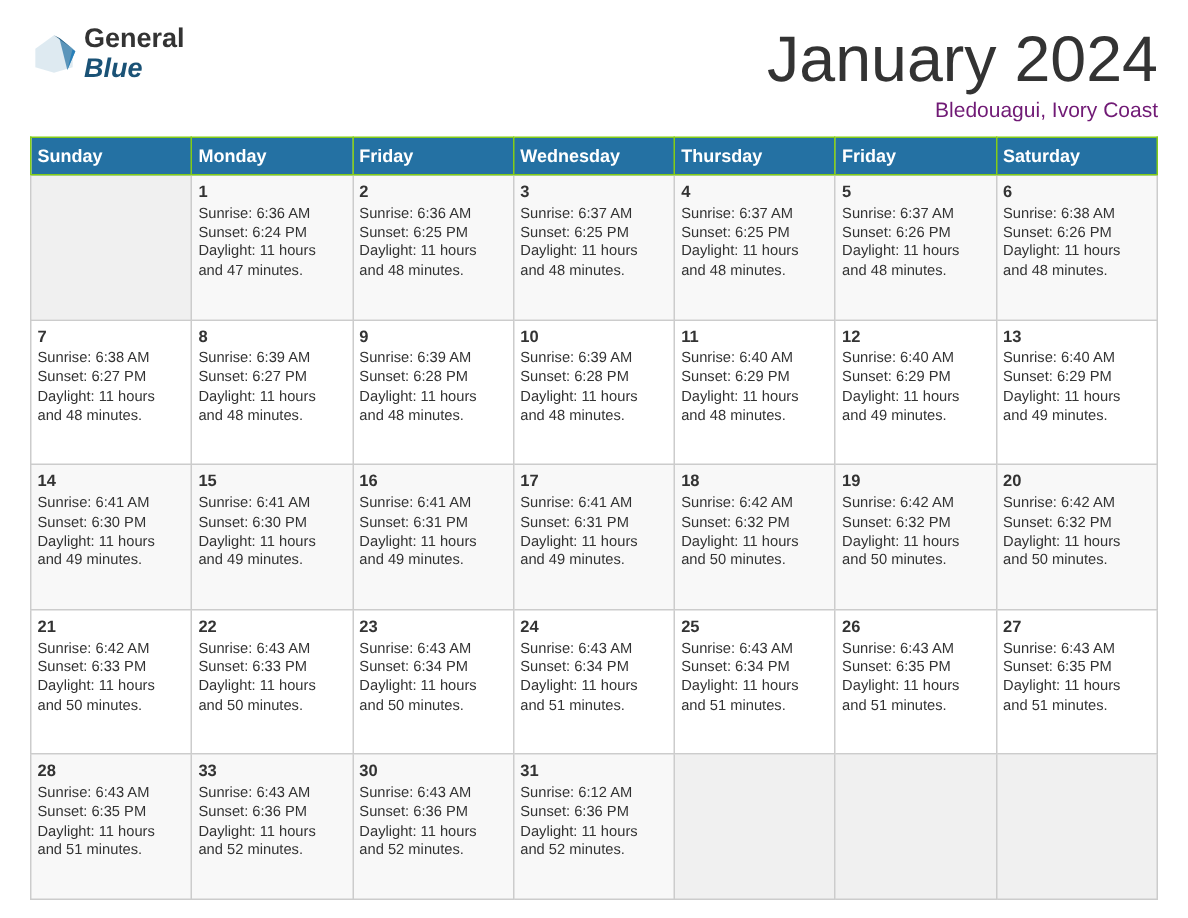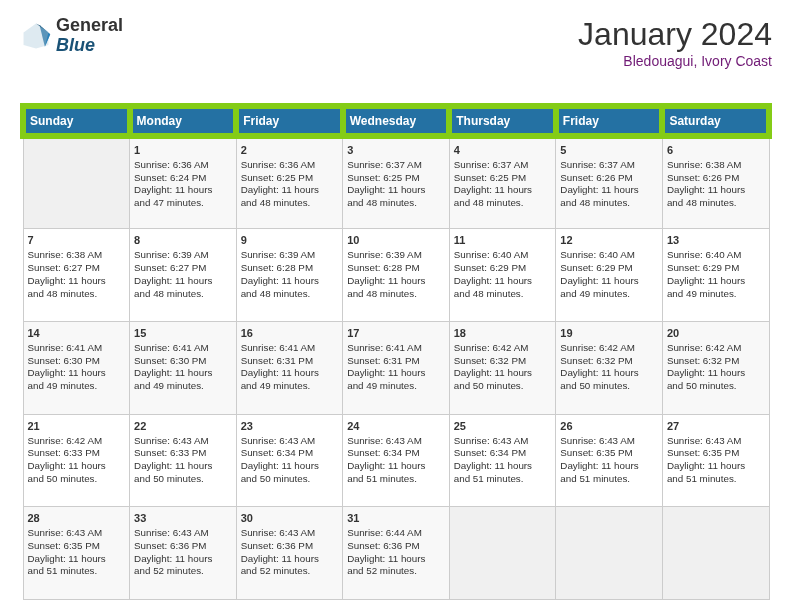--- a/index.html
+++ b/index.html
@@ -9,21 +9,20 @@
       font-family: Arial, sans-serif;
       background: #fff;
       overflow: hidden;
     }
     .page {
       width: 792px;
       height: 612px;
       padding: 16px 20px 12px 20px;
       display: flex;
       flex-direction: column;
-      gap: 24px;
     }
     .header {
       display: flex;
       justify-content: space-between;
       align-items: flex-start;
       margin-bottom: 10px;
     }
     .logo {
       display: flex;
       align-items: center;
@@ -37,42 +36,42 @@
     .logo-general { color: #333; }
     .logo-blue { color: #1a5276; font-style: italic; }
     .logo-icon {
       width: 32px;
       height: 32px;
     }
     .title-block {
       text-align: right;
     }
     .month-title {
-      font-size: 32px;
+      font-size: 43px;
       color: #333;
       font-weight: normal;
     }
     .subtitle {
       font-size: 14px;
       color: #701a75;
     }
     .calendar {
       width: 100%;
       border-collapse: collapse;
       flex: 1;
       font-size: 10.5px;
     }
     .calendar thead th {
       background: #2471a3;
       color: #fff;
       padding: 5px 4px;
       text-align: left;
       font-size: 12px;
       font-weight: bold;
-      border: 6px solid #84cc16;
+      border: 1px solid #84cc16;
     }
     .calendar tbody td {
       border: 1px solid #ccc;
       vertical-align: top;
       padding: 4px 4px;
       width: calc(100% / 7);
       height: 78px;
       color: #333;
       line-height: 1.35;
     }
@@ -350,21 +349,21 @@
           </td>
           <td>
             <span class="day-number">30</span>
             <div class="cell-text">Sunrise: 6:43 AM</div>
             <div class="cell-text">Sunset: 6:36 PM</div>
             <div class="cell-text">Daylight: 11 hours</div>
             <div class="cell-text">and 52 minutes.</div>
           </td>
           <td>
             <span class="day-number">31</span>
-            <div class="cell-text">Sunrise: 6:44 AM</div>
+            <div class="cell-text">Sunrise: 6:12 AM</div>
             <div class="cell-text">Sunset: 6:36 PM</div>
             <div class="cell-text">Daylight: 11 hours</div>
             <div class="cell-text">and 52 minutes.</div>
           </td>
           <td class="empty-cell"></td>
           <td class="empty-cell"></td>
           <td class="empty-cell"></td>
         </tr>
       </tbody>
   </table>

